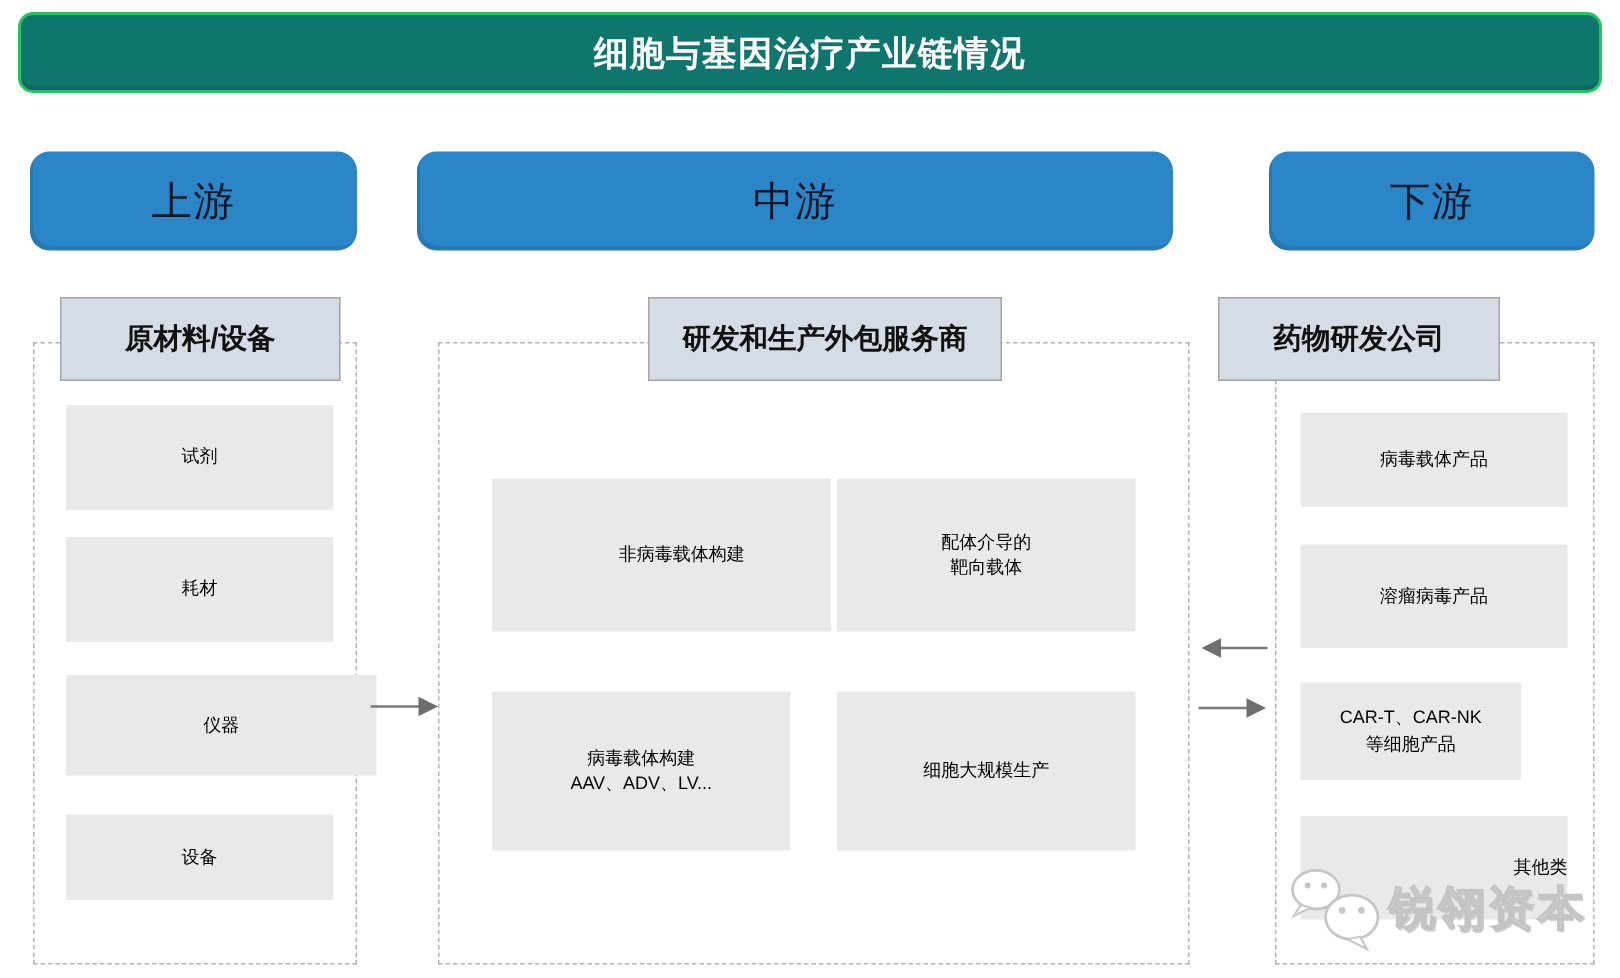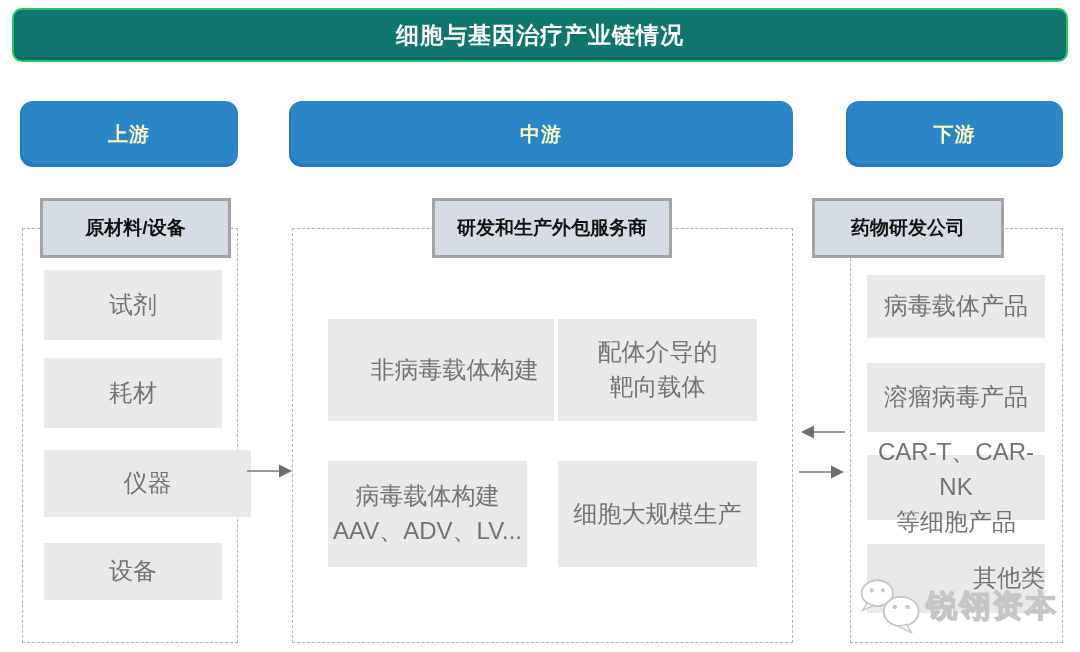--- a/index.html
+++ b/index.html
@@ -14,67 +14,67 @@
     box-shadow:inset 0 -3px 0 rgba(0,0,0,0.12);
   }
   .title-banner span{color:#ffffff;font-size:23px;font-weight:bold;letter-spacing:1px;}
 
   
   .stage-bar{
     position:absolute;top:101px;height:66px;background:#2b86c8;border-radius:13px;
     display:flex;align-items:center;justify-content:center;
     box-shadow:inset 2px -3px 0 rgba(0,0,0,0.10);
   }
-  .stage-bar span{color:#fef9c3;font-size:20px;font-weight:bold;letter-spacing:1px;}
+  .stage-bar span{color:#0f172a;font-size:27px;font-weight:normal;letter-spacing:1px;}
   .stage-up{left:20px;width:218px;}
-  .stage-mid{left:289px;width:504px;}
+  .stage-mid{left:278px;width:504px;}
   .stage-down{left:846px;width:217px;}
 
   
   .col-box{
     position:absolute;top:228px;height:413px;border:1.5px dashed #b3b3b3;background:transparent;
   }
   .col-left-box{left:22px;width:214px;}
   .col-mid-box{left:292px;width:499px;}
   .col-right-box{left:850px;width:211px;}
 
   
   .col-header{
-    position:absolute;top:198px;height:54px;background:#d6dce5;border:3px solid #a3a3a3;
+    position:absolute;top:198px;height:54px;background:#d6dce5;border:1px solid #a3a3a3;
     display:flex;align-items:center;justify-content:center;z-index:3;
   }
   .col-header span{color:#111;font-size:19px;font-weight:bold;}
   .hdr-left{left:40px;width:185px;}
   .hdr-mid{left:432px;width:234px;}
   .hdr-right{left:812px;width:186px;}
 
   
   .item{
     position:absolute;background:#e9e9e9;
     display:flex;flex-direction:column;align-items:center;justify-content:center;
     text-align:center;z-index:2;
   }
-  .item span{color:#737373;font-size:24px;line-height:1.45;display:block;}
+  .item span{color:#000000;font-size:12px;line-height:1.45;display:block;}
 
   
   .l1{left:44px;top:270px;width:178px;height:70px;}
   .l2{left:44px;top:358px;width:178px;height:70px;}
   .l3{left:44px;top:450px;width:207px;height:67px;}
   .l4{left:44px;top:543px;width:178px;height:57px;}
 
   
   .m1{left:328px;top:319px;width:199px;height:102px;padding-left:27px;}
   .m2{left:558px;top:319px;width:199px;height:102px;}
   .m3{left:328px;top:461px;width:199px;height:106px;}
   .m4{left:558px;top:461px;width:199px;height:106px;}
 
   
   .r1{left:867px;top:275px;width:178px;height:63px;}
   .r2{left:867px;top:363px;width:178px;height:69px;}
-  .r3{left:867px;top:455px;width:178px;height:65px;}
+  .r3{left:867px;top:455px;width:147px;height:65px;}
   .r4{left:867px;top:544px;width:178px;height:69px;align-items:flex-end;}
 
   .arrows{position:absolute;left:0;top:0;width:1080px;height:652px;z-index:4;pointer-events:none;}
 
   
   .watermark{position:absolute;left:858px;top:574px;width:200px;height:64px;z-index:5;display:flex;align-items:center;}
   .watermark-text{
     color:#e3e3e3;font-size:31px;font-weight:bold;letter-spacing:2px;white-space:nowrap;
     -webkit-text-stroke:1px #c4c4c4;text-shadow:1px 1px 0 #cfcfcf;
   }

